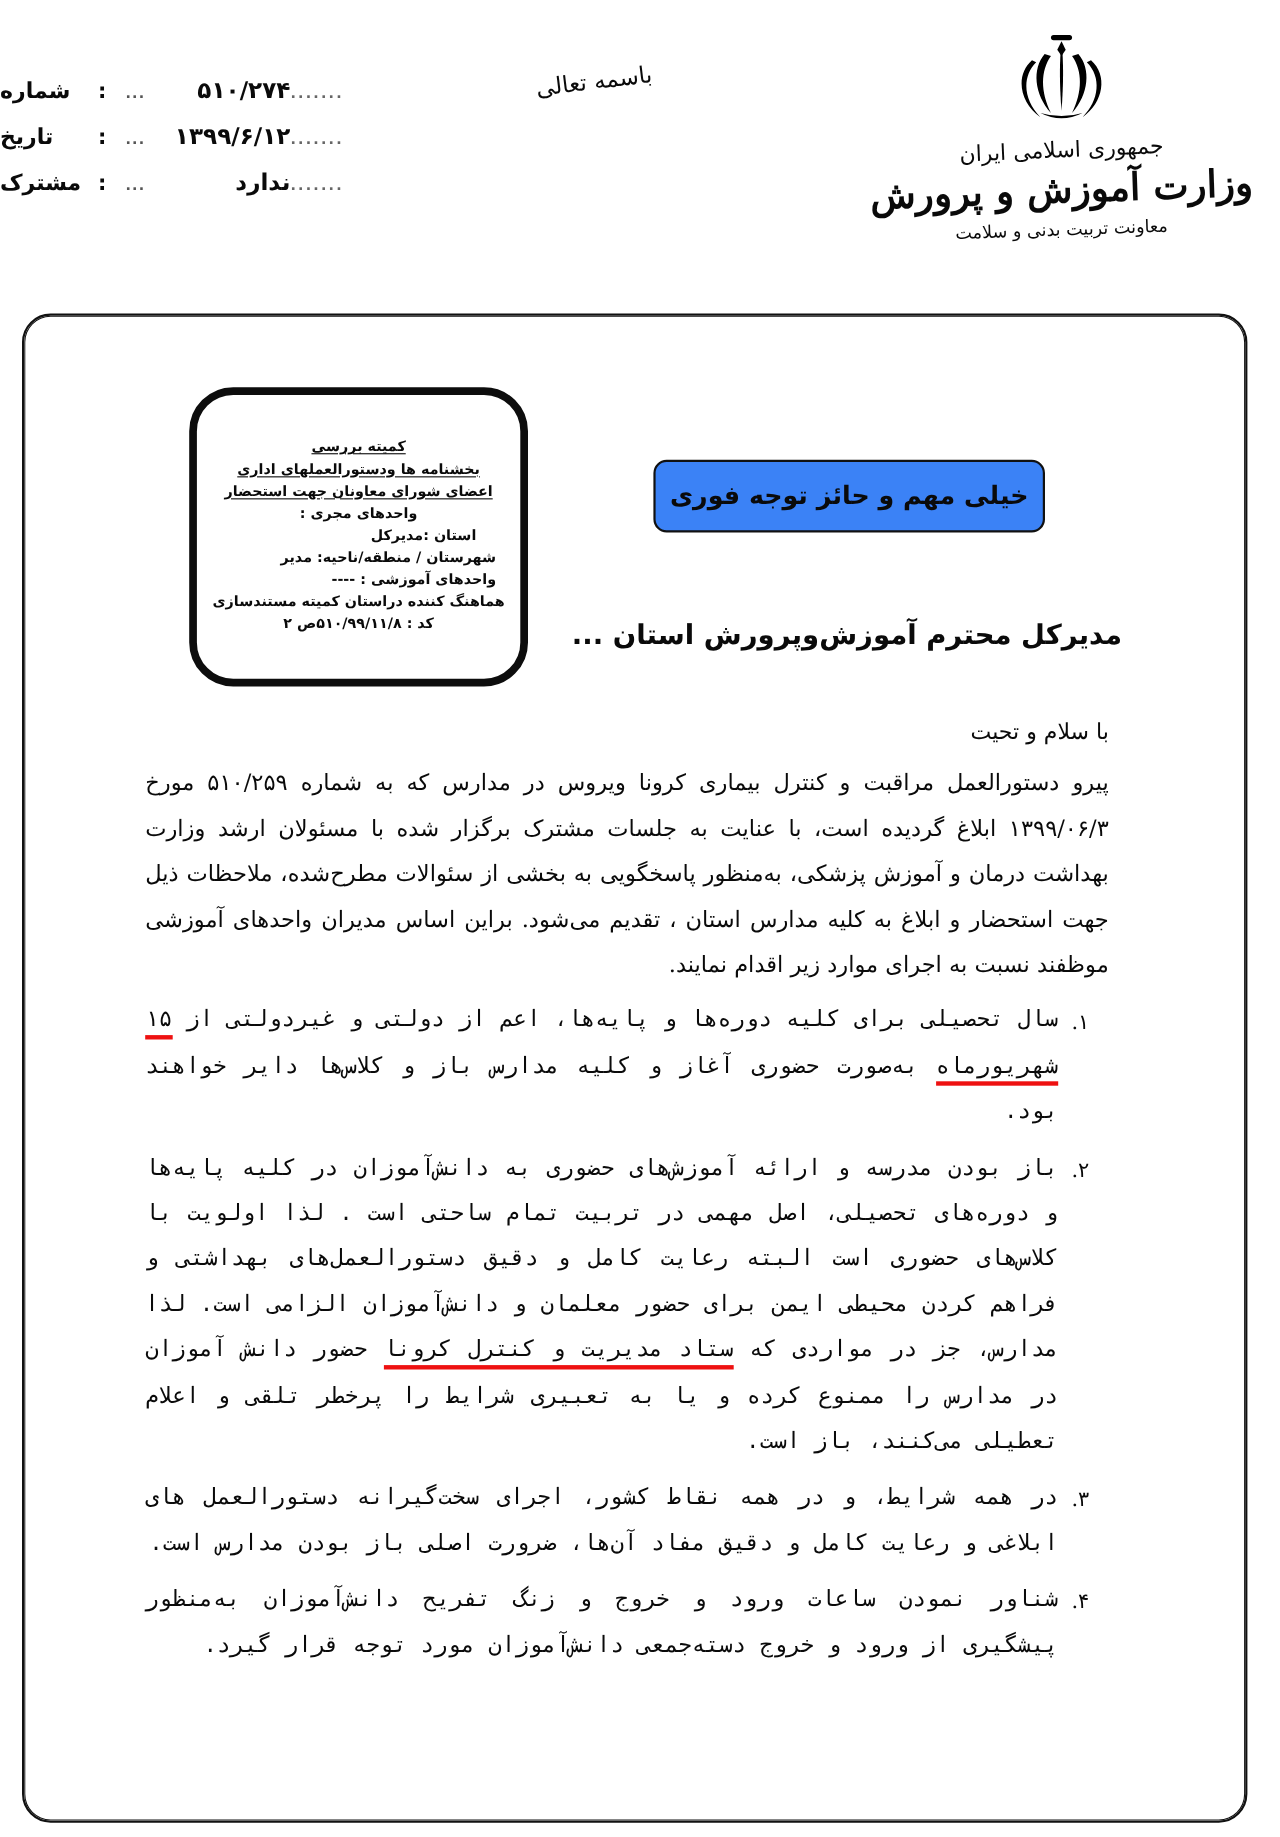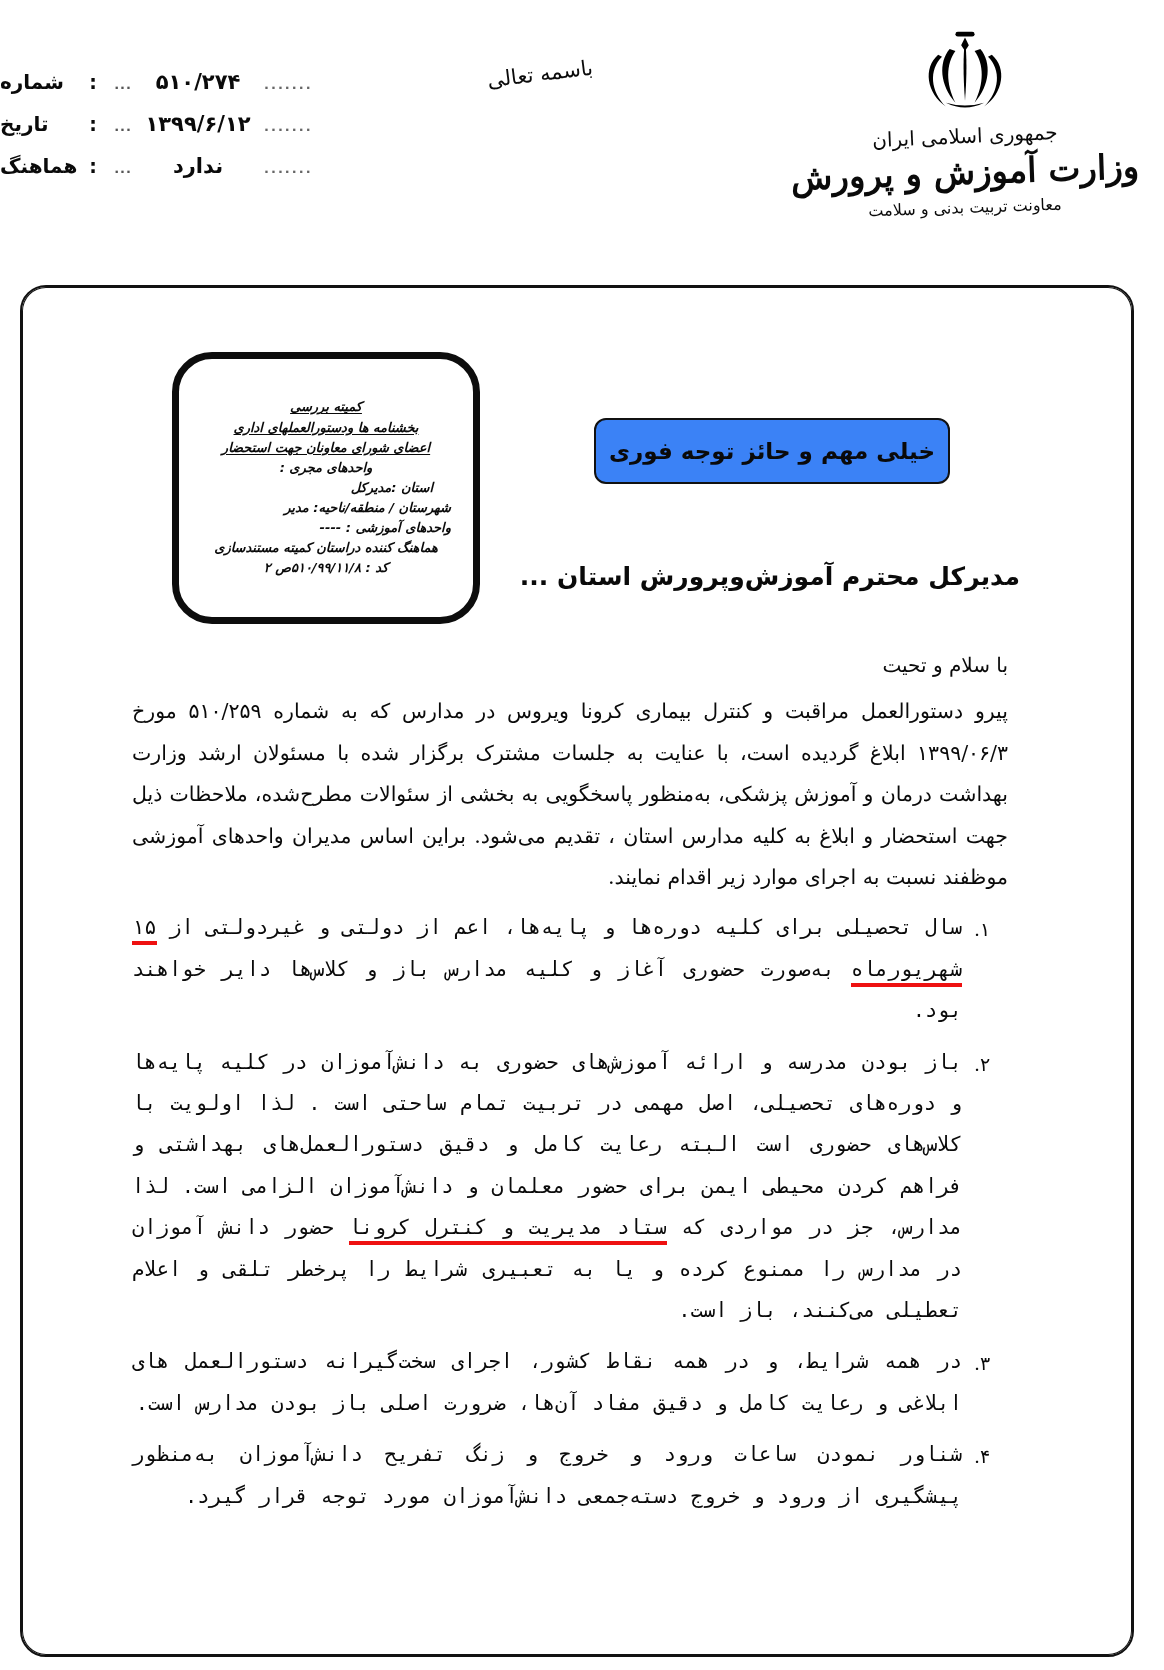--- a/index.html
+++ b/index.html
@@ -16,21 +16,21 @@
   
   .hdr-fields{
     position:absolute; top:70px; right:auto; left:0; width:320px;
     direction:rtl; text-align:right;
   }
   .fld{display:flex;align-items:baseline;justify-content:flex-start;
        font-size:19px;font-weight:700;letter-spacing:0;margin-bottom:18px;}
   .fld .lab{width:88px;text-align:left;font-size:20px;font-weight:700;}
   .fld .colon{width:10px;text-align:center;}
   .fld .dots{width:34px;color:#555;font-size:13px;letter-spacing:1px;}
-  .fld .val{flex:1;text-align:center;font-size:21px;font-weight:700;letter-spacing:.5px;}
+  .fld .val{flex:1;text-align:right;font-size:21px;font-weight:700;letter-spacing:.5px;}
   .fld .dots2{width:56px;color:#666;font-size:13px;letter-spacing:2px;text-align:left;}
 
   .basmala{
     position:absolute;top:62px;left:470px;width:140px;
     text-align:center;font-size:21px;
     font-family:"DejaVu Serif","Liberation Serif",serif;
     transform:rotate(-7deg);
   }
 
   .letterhead{
@@ -54,21 +54,20 @@
   }
 
   
   .stamp{
     position:absolute;top:352px;left:172px;width:308px;height:272px;
     border:7px solid #0d0d0d;border-radius:40px;
     background:#fff;
     display:flex;flex-direction:column;justify-content:center;
     padding:6px 14px;box-sizing:border-box;
     text-align:center;
-    font-style:italic;
   }
   .stamp div{font-size:13px;font-weight:700;line-height:1.55;}
   .stamp .u{text-decoration:underline;text-underline-offset:2px;}
   .stamp .right{text-align:right;padding-right:26px;}
   .stamp .right2{text-align:right;padding-right:8px;}
 
   
   .urgent{
     position:absolute;top:418px;left:594px;width:352px;height:62px;
     border:2px solid #111;border-radius:12px;
@@ -119,21 +118,21 @@
       <span class="val">۱۳۹۹/۶/۱۲</span>
       <span class="dots">...</span>
       <span class="colon">:</span>
       <span class="lab">تاریخ</span>
     </div>
     <div class="fld">
       <span class="dots2">.......</span>
       <span class="val">ندارد</span>
       <span class="dots">...</span>
       <span class="colon">:</span>
-      <span class="lab">هماهنگ</span>
+      <span class="lab">مشترک</span>
     </div>
   </div>
 
   <div class="basmala">باسمه تعالی</div>
 
   <div class="letterhead">
     <svg class="emblem" viewBox="0 0 100 96">
       <path d="M50 14 C48 30 48 52 50 78 C52 52 52 30 50 14 Z" fill="#000"></path>
       <path d="M50 12 L46 20 L50 26 L54 20 Z" fill="#000"></path>
       <path d="M34 24 C22 38 24 62 40 80 C30 60 30 40 40 26 Z" fill="#000"></path>

